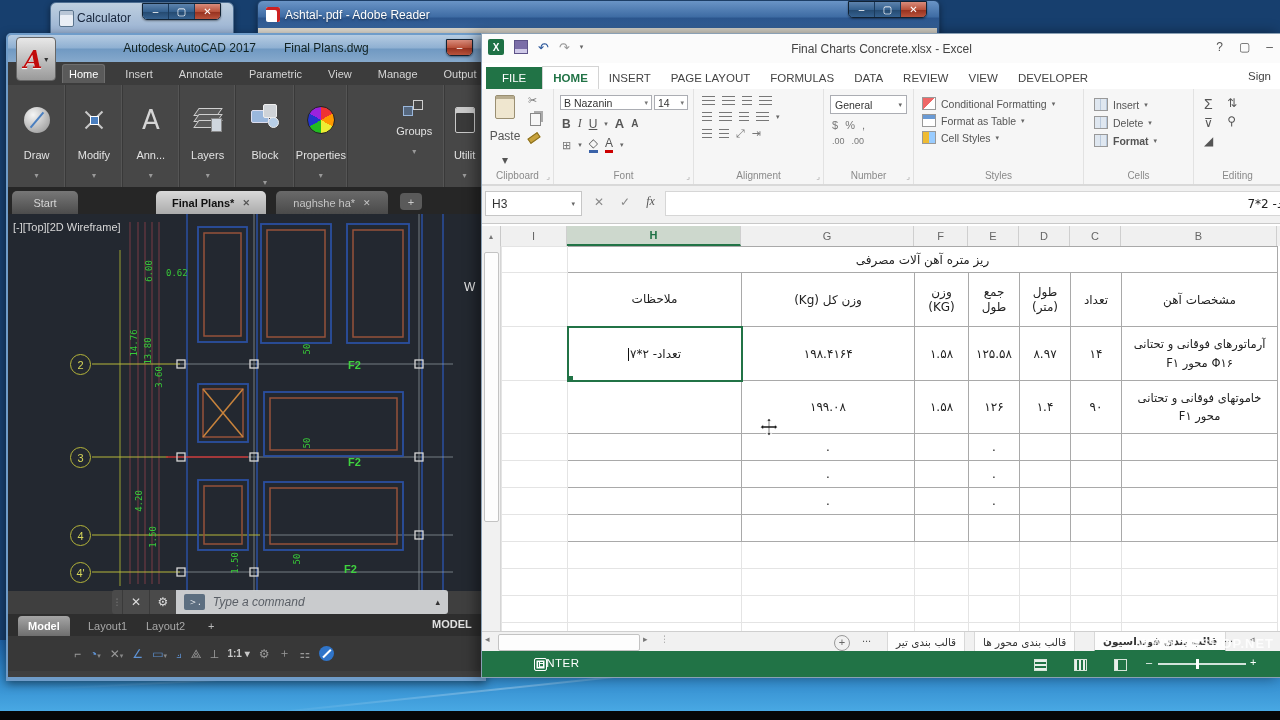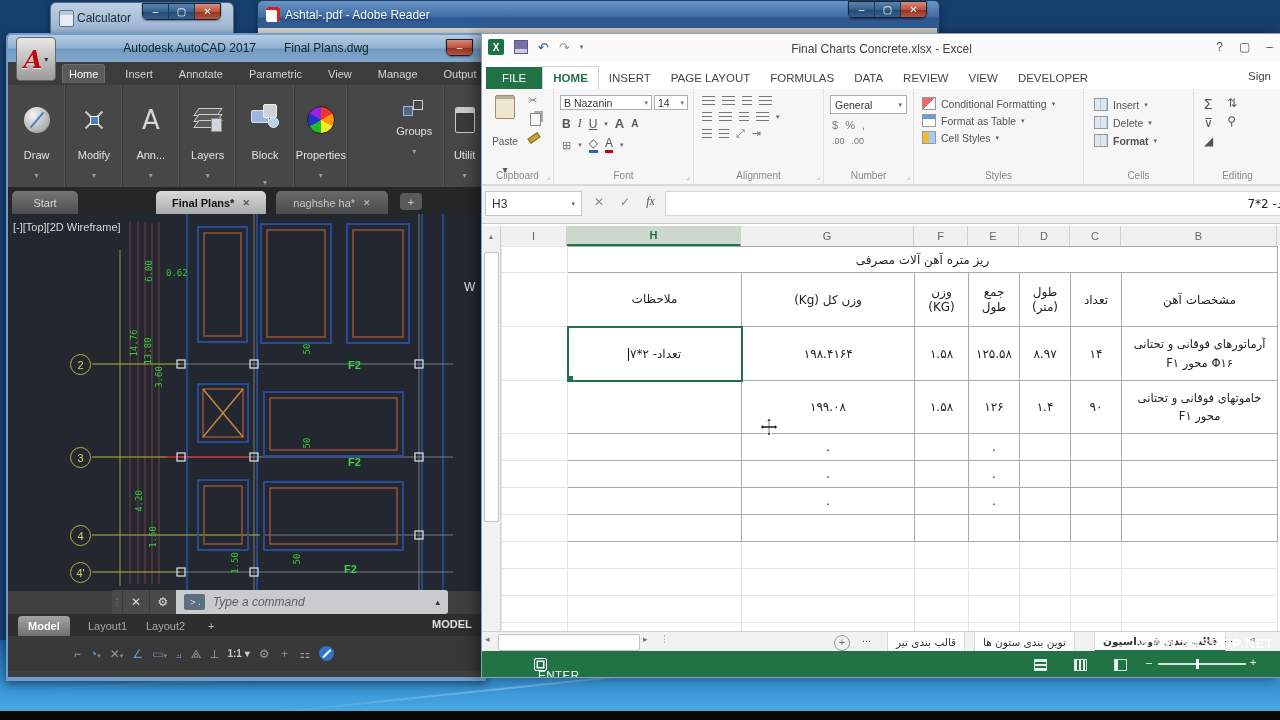--- a/index.html
+++ b/index.html
@@ -140,21 +140,21 @@
   .xtab{font-size:11.5px;color:#444;padding:5px 10px;}
   .xtab.active{color:#217346;background:#fff;border:1px solid #d4d4d4;border-bottom:none;font-weight:bold;}
   #xl-sign{position:absolute;right:10px;top:36px;font-size:11.5px;color:#444;}
   #xl-ribbon{left:0;top:55px;width:100%;height:95px;background:#f6f6f6;border-bottom:2px solid #d9d9d9;display:flex;}
   .xgroup{border-right:1px solid #e2e2e2;position:relative;box-sizing:border-box;padding-top:4px;}
   .xglabel{position:absolute;bottom:3px;width:100%;text-align:center;color:#8a8a8a;font-size:10px;}
   .xglaunch{position:absolute;bottom:3px;right:3px;color:#9a9a9a;font-size:8px;}
   .paste-big{width:34px;display:flex;flex-direction:column;align-items:center;margin:2px 0 0 6px;float:left;}
   .clipb{width:18px;height:22px;background:#efe6cf;border:1px solid #9a8f72;border-radius:2px;
     box-shadow:inset 0 3px 0 #b8ad90;}
-  .paste-big span{font-size:10px;color:#555;margin-top:17px;}
+  .paste-big span{font-size:12px;color:#555;margin-top:10px;}
   .mini-col{float:left;margin-left:6px;display:flex;flex-direction:column;gap:5px;margin-top:2px;}
   .mini{font-size:11px;color:#777;line-height:1;}
   .copy-ic{width:9px;height:11px;border:1px solid #888;box-shadow:3px -3px 0 -1px #aaa;margin:2px 0 0 2px;}
   .brush-ic{width:10px;height:4px;background:#c8a23c;border:1px solid #8a6f20;transform:rotate(-35deg);margin-top:4px;}
   .fontbox{display:flex;gap:2px;margin:2px 0 0 6px;}
   .fbx{background:#fff;border:1px solid #abadb3;font-size:10.5px;color:#333;display:flex;align-items:center;
     padding:1px 3px;height:15px;box-sizing:border-box;justify-content:space-between;}
   .fbx .dd{font-size:7px;color:#777;margin-left:3px;}
   .fmt-row{display:flex;align-items:center;gap:7px;margin:6px 0 0 8px;}
   .fmt-row .b{font-weight:bold;font-size:12px;color:#555;}
@@ -203,21 +203,21 @@
   .caret{display:inline-block;width:1px;height:13px;background:#111;vertical-align:middle;margin-right:1px;}
   #xl-sheettabs{left:0;top:597px;width:100%;height:20px;background:#f1f1f1;border-top:1px solid #cfcfcf;}
   .stab{position:absolute;top:0;height:20px;display:flex;align-items:center;font-family:"DejaVu Sans",sans-serif;
     font-size:10.5px;color:#333;padding:0 8px;background:#fdfdfd;border-right:1px solid #d8d8d8;border-left:1px solid #d8d8d8;}
   .stab.active{font-weight:bold;border-bottom:2px solid #217346;box-sizing:border-box;}
   .hsc{position:absolute;top:2px;color:#777;font-size:9px;}
   #hscroll-track{left:16px;top:2px;width:140px;height:15px;background:#fdfdfd;border:1px solid #c3c3c3;border-radius:2px;}
   .newsheet{left:352px;top:3px;width:14px;height:14px;border:1px solid #999;border-radius:50%;
     color:#666;font-size:11px;line-height:12px;text-align:center;}
   #xl-status{left:0;top:617px;width:100%;height:26px;background:#217346;color:#fff;}
-  #xl-mode{left:8px;top:18px;font-size:11.5px;letter-spacing:.5px;padding-left:48px;}
+  #xl-mode{left:8px;top:6px;font-size:11.5px;letter-spacing:.5px;padding-left:48px;}
   #xl-macro{left:52px;top:7px;width:11px;height:11px;border:1.5px solid #fff;border-radius:2px;
     box-shadow:inset 0 0 0 1.5px #217346, inset 0 0 0 3px #fff;}
   .viewic{position:absolute;top:8px;width:11px;height:10px;border:1px solid #eaf2ea;opacity:.9;}
   .viewic.grid{background:repeating-linear-gradient(90deg,#fff 0 2px,transparent 2px 4px);}
   #zoomline{left:676px;top:12px;width:88px;height:2px;background:rgba(255,255,255,.8);}
   #zoomthumb{left:714px;top:8px;width:3px;height:10px;background:#fff;}
   .zminus{left:664px;top:5px;font-size:11px;}
   .zplus{left:768px;top:5px;font-size:11px;}
 
   
@@ -841,21 +841,21 @@
   </div>
 
   <div class="abs" id="xl-sheettabs">
     <span class="hsc" style="left:3px;">◂</span>
     <div class="abs" id="hscroll-track"></div>
     <span class="hsc" style="left:161px;">▸</span>
     <span class="hsc" style="left:178px;color:#999;">⋮</span>
     <div class="abs newsheet">+</div>
     <span class="hsc" style="left:380px;top:0;font-size:11px;color:#555;">...</span>
     <div class="stab" style="left:405px;">قالب بندی تیر</div>
-    <div class="stab" style="left:492px;">نوین بندی ستون ها</div>
+    <div class="stab" style="left:492px;">قالب بندی محور ها</div>
     <div class="stab active" style="left:612px;">قالب بندی فونداسیون</div>
     <span class="hsc" style="left:742px;top:0;font-size:11px;color:#555;">...</span>
     <span class="hsc" style="left:768px;">◂</span>
   </div>
 
   <div class="abs" id="xl-status">
     <span class="abs" id="xl-mode">ENTER</span>
     <span class="abs" id="xl-macro"></span>
     <div class="viewic" style="left:552px;background:repeating-linear-gradient(0deg,#fff 0 2px,transparent 2px 4px);"></div>
     <div class="viewic grid" style="left:592px;"></div>

